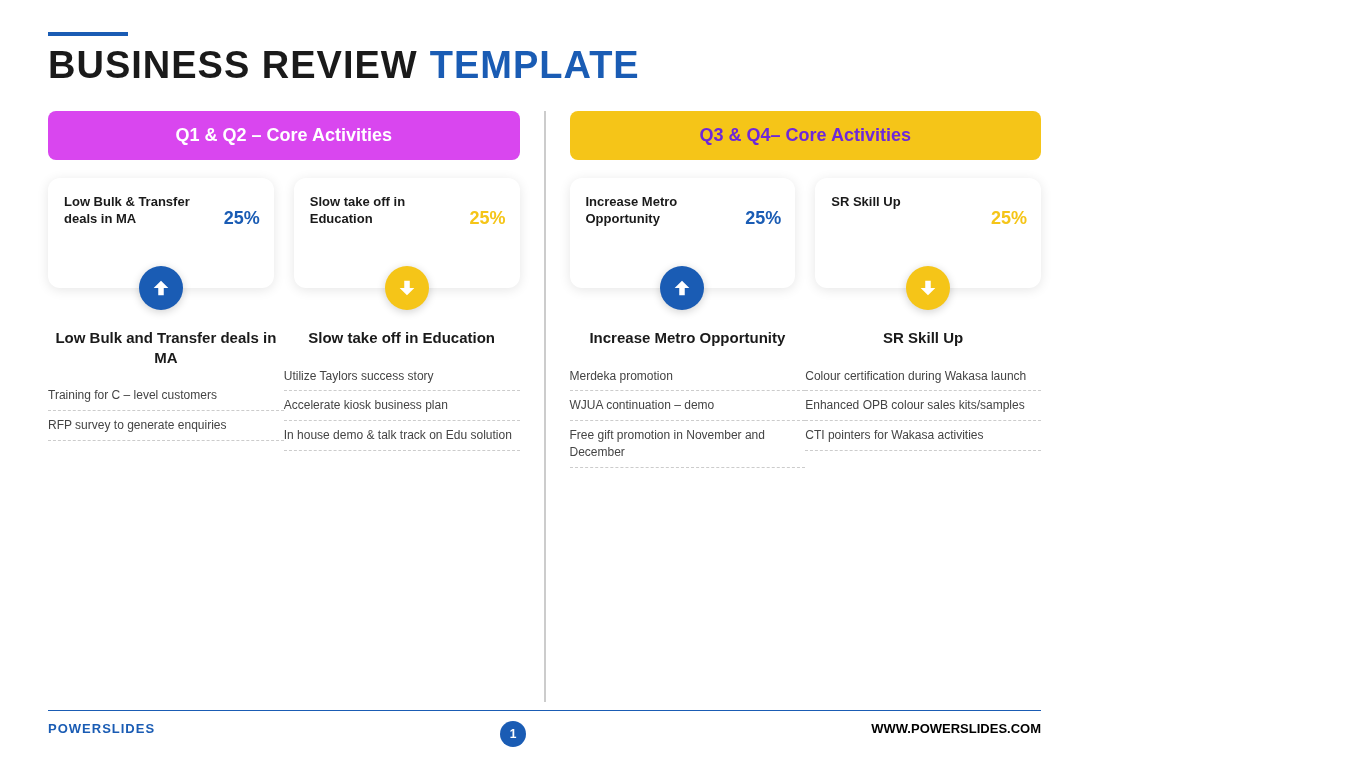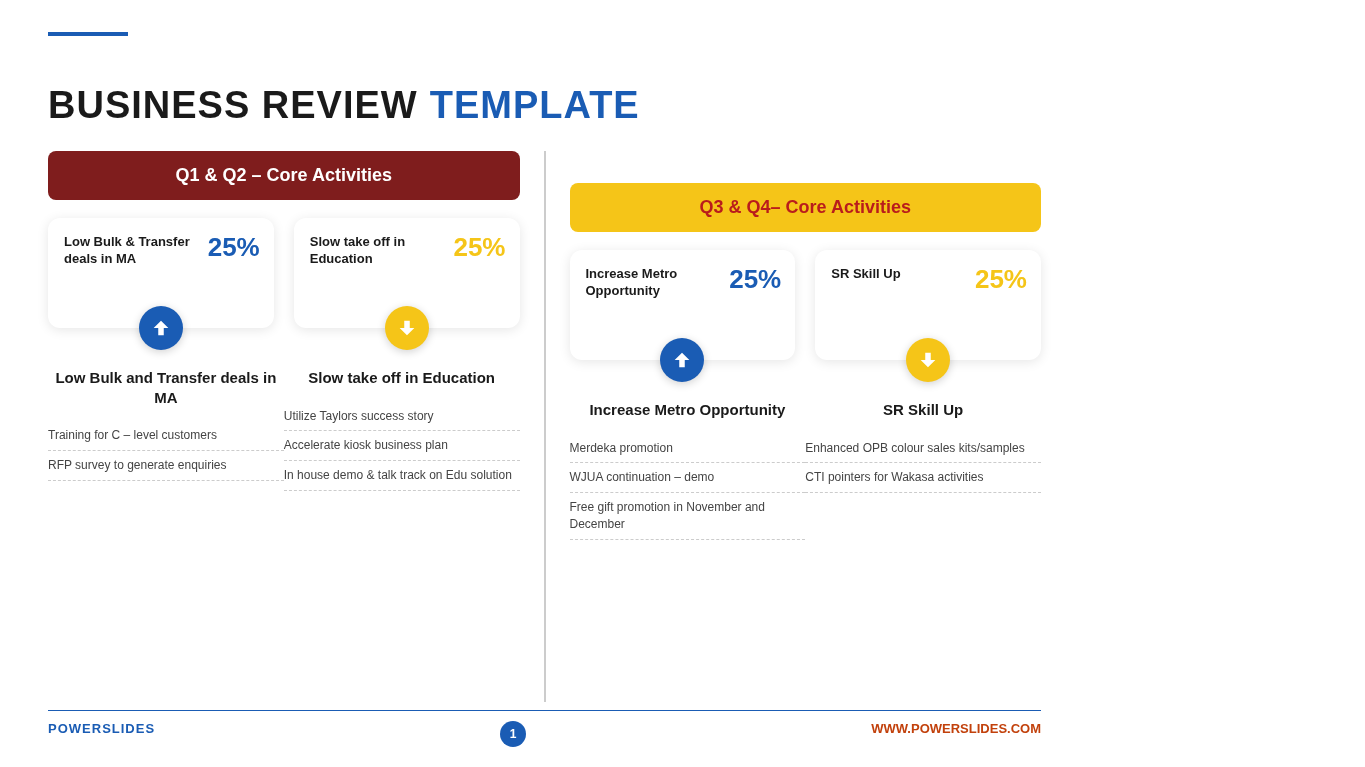--- a/index.html
+++ b/index.html
@@ -40,21 +40,20 @@
       font-weight: 900;
       color: #1a1a1a;
       letter-spacing: 1px;
     }
 
     .title-blue {
       font-size: 38px;
       font-weight: 900;
       color: #1a5cb4;
       letter-spacing: 1px;
-      margin-top: 40px;
     }
 
     .main-content {
       display: flex;
       flex: 1;
       gap: 0;
     }
 
     .half {
       flex: 1;
@@ -73,27 +72,26 @@
       border-radius: 8px;
       padding: 14px 20px;
       text-align: center;
       font-size: 18px;
       font-weight: 600;
       color: #ffffff;
       margin-bottom: 18px;
     }
 
     .section-header.blue {
-      background: #7f1d1d;
+      background: #d946ef;
     }
 
     .section-header.yellow {
       background: #f5c518;
-      color: #b91c1c;
-      margin-top: 32px;
+      color: #6d28d9;
     }
 
     .cards-row {
       display: flex;
       gap: 20px;
       margin-bottom: 0;
     }
 
     .card {
       flex: 1;
@@ -108,23 +106,23 @@
     .card-label {
       font-size: 13px;
       font-weight: 700;
       color: #1a1a1a;
       line-height: 1.3;
       max-width: 70%;
     }
 
     .card-percent {
       position: absolute;
-      top: 14px;
+      top: 30px;
       right: 14px;
-      font-size: 26px;
+      font-size: 18px;
       font-weight: 900;
     }
 
     .card-percent.blue { color: #1a5cb4; }
     .card-percent.yellow { color: #f5c518; }
 
     .card-icon {
       position: absolute;
       bottom: -22px;
       left: 50%;
@@ -218,21 +216,21 @@
       font-size: 12px;
       font-weight: 700;
       display: flex;
       align-items: center;
       justify-content: center;
     }
 
     .footer-url {
       font-size: 13px;
       font-weight: 700;
-      color: #c2410c;
+      color: #000000;
     }
   </style>
 </head>
 <body>
 
 <div class="page">
   <div class="header-bar"></div>
 
   <div class="title-row">
     <span class="title-black">BUSINESS REVIEW</span>
@@ -320,20 +318,21 @@
 
         <div class="detail-col">
           <div class="detail-title">Increase Metro Opportunity</div>
           <div class="detail-item">Merdeka promotion</div>
           <div class="detail-item">WJUA continuation – demo</div>
           <div class="detail-item">Free gift promotion in November and December</div>
         </div>
 
         <div class="detail-col">
           <div class="detail-title">SR Skill Up</div>
+          <div class="detail-item">Colour certification during Wakasa launch</div>
           <div class="detail-item">Enhanced OPB colour sales kits/samples</div>
           <div class="detail-item">CTI pointers for Wakasa activities</div>
         </div>
       </div>
     </div>
 
   </div>
 
   <div class="footer">
     <div class="footer-brand">

